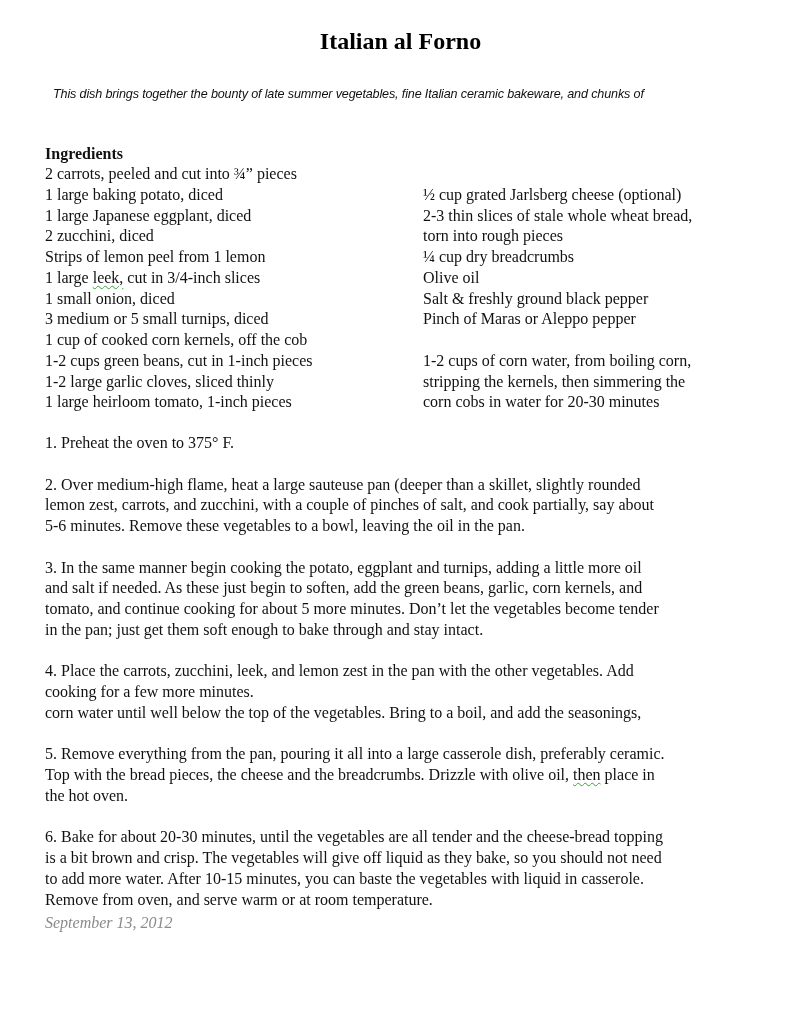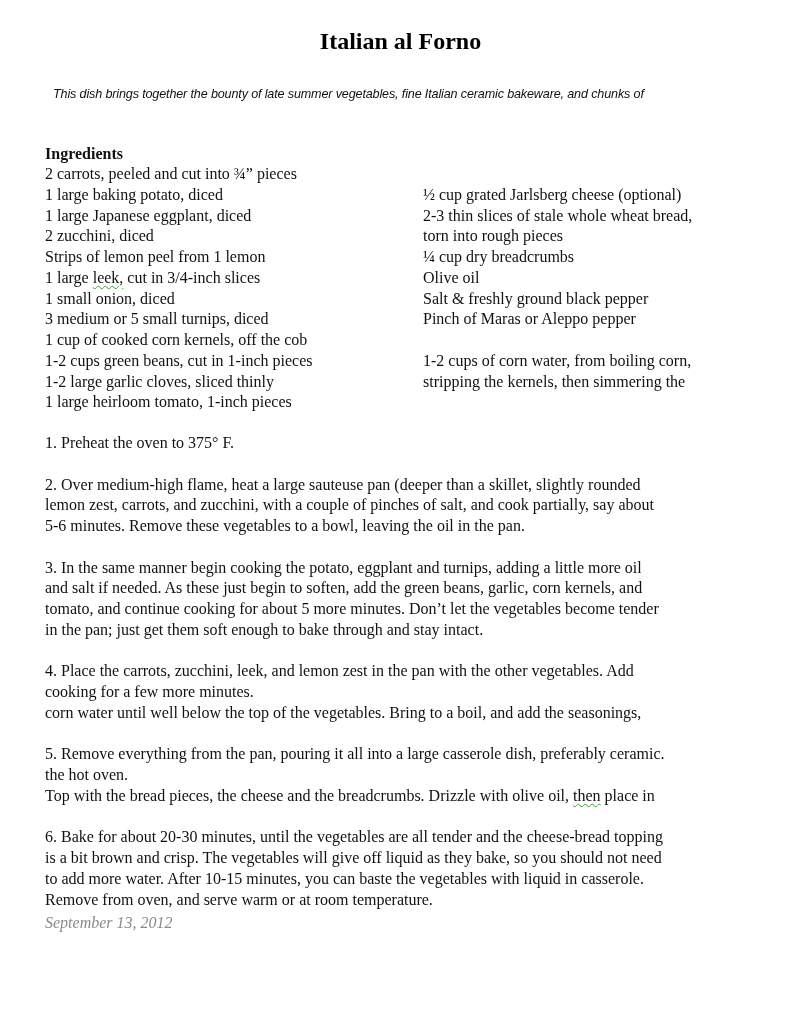--- a/index.html
+++ b/index.html
@@ -124,20 +124,21 @@
     <div class="line">½ cup grated Jarlsberg cheese (optional)</div>
     <div class="line">2-3 thin slices of stale whole wheat bread,</div>
     <div class="line">torn into rough pieces</div>
     <div class="line">¼ cup dry breadcrumbs</div>
     <div class="line">Olive oil</div>
     <div class="line">Salt &amp; freshly ground black pepper</div>
     <div class="line">Pinch of Maras or Aleppo pepper</div>
     <div class="line blank"></div>
     <div class="line">1-2 cups of corn water, from boiling corn,</div>
     <div class="line">stripping the kernels, then simmering the</div>
+    <div class="line">corn cobs in water for 20-30 minutes</div>
   </div>
 
   <div class="steps">
     <div class="step">
       <span class="l">1.  Preheat the oven to 375° F.</span>
     </div>
     <div class="step">
       <span class="l">2.  Over medium-high flame, heat a large sauteuse pan (deeper than a skillet, slightly rounded</span>
       <span class="l">lemon zest, carrots, and zucchini, with a couple of pinches of salt, and cook partially, say about</span>
       <span class="l">5-6 minutes.  Remove these vegetables to a bowl, leaving the oil in the pan.</span>
@@ -148,22 +149,22 @@
       <span class="l">tomato, and continue cooking for about 5 more minutes.  Don’t let the vegetables become tender</span>
       <span class="l">in the pan; just get them soft enough to bake through and stay intact.</span>
     </div>
     <div class="step">
       <span class="l">4.  Place the carrots, zucchini, leek, and lemon zest in the pan with the other vegetables.  Add</span>
       <span class="l">cooking for a few more minutes.</span>
       <span class="l">corn water until well below the top of the vegetables.  Bring to a boil, and add the seasonings,</span>
     </div>
     <div class="step">
       <span class="l">5.  Remove everything from the pan, pouring it all into a large casserole dish, preferably ceramic.</span>
+      <span class="l"><span>Top with the bread pieces, the cheese and the breadcrumbs.  Drizzle with olive oil, </span><span class="squiggle">then</span><span> place in</span></span>
       <span class="l">the hot oven.</span>
-      <span class="l"><span>Top with the bread pieces, the cheese and the breadcrumbs.  Drizzle with olive oil, </span><span class="squiggle">then</span><span> place in</span></span>
     </div>
     <div class="step">
       <span class="l">6.  Bake for about 20-30 minutes, until the vegetables are all tender and the cheese-bread topping</span>
       <span class="l">is a bit brown and crisp.  The vegetables will give off liquid as they bake, so you should not need</span>
       <span class="l">to add more water.  After 10-15 minutes, you can baste the vegetables with liquid in casserole.</span>
       <span class="l">Remove from oven, and serve warm or at room temperature.</span>
     </div>
   </div>
 
   <div class="date">September 13, 2012</div>

